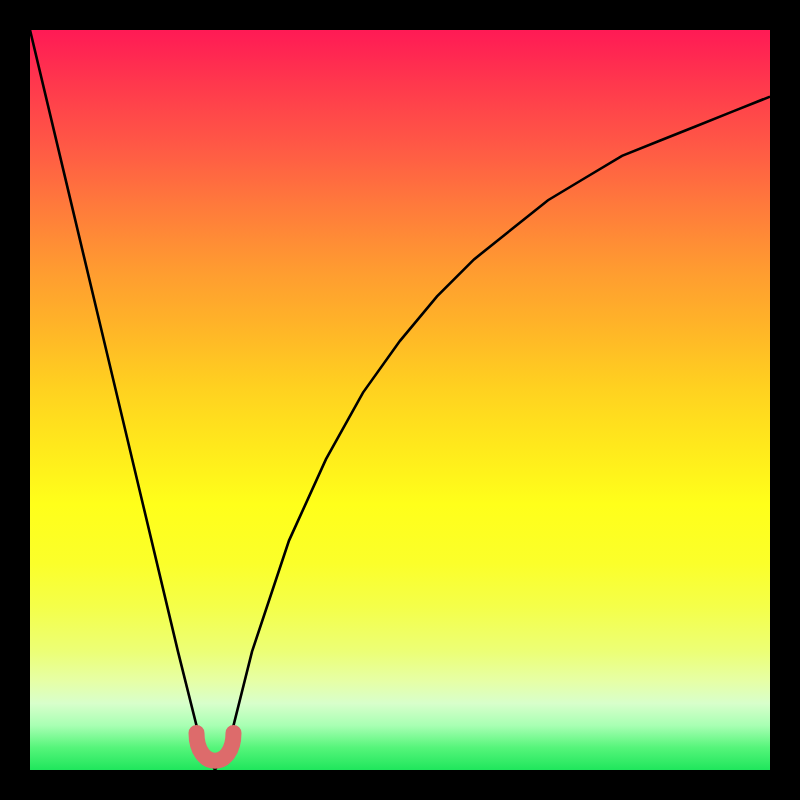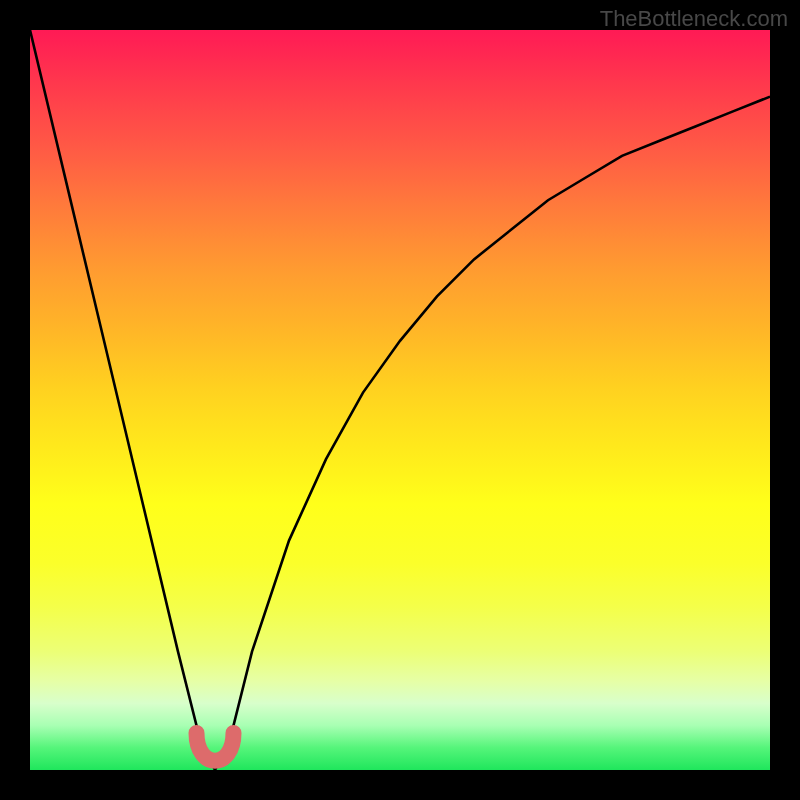--- a/index.html
+++ b/index.html
@@ -53,20 +53,19 @@
     position: absolute;
     inset: 0;
     width: 740px;
     height: 740px;
   }
 </style>
 </head>
 <body>
 
 <div class="outer">
-  <div class="attribution">TheBottleneck.com</div>
   <div class="plot">
     <svg class="curve" viewBox="0 0 740 740">
       <path id="curve-path" stroke="#000" stroke-width="2.6" fill="none" d="M0.00 0.00 L37.00 155.40 L74.00 310.80 L111.00 466.20 L148.00 621.60 L170.20 710.40 L185.00 740.00 L199.80 710.40 L222.00 621.60 L259.00 510.60 L296.00 429.20 L333.00 362.60 L370.00 310.80 L407.00 266.40 L444.00 229.40 L481.00 199.80 L518.00 170.20 L555.00 148.00 L592.00 125.80 L629.00 111.00 L666.00 96.20 L703.00 81.40 L740.00 66.60"></path>
       <path id="highlight-path" stroke="#dd6b6b" stroke-width="16" stroke-linecap="round" stroke-linejoin="round" fill="none" d="M166.50 703.00 C 166.50 740.00, 203.50 740.00, 203.50 703.00"></path>
     </svg>
   </div>
 </div>
 
 </body></html>

